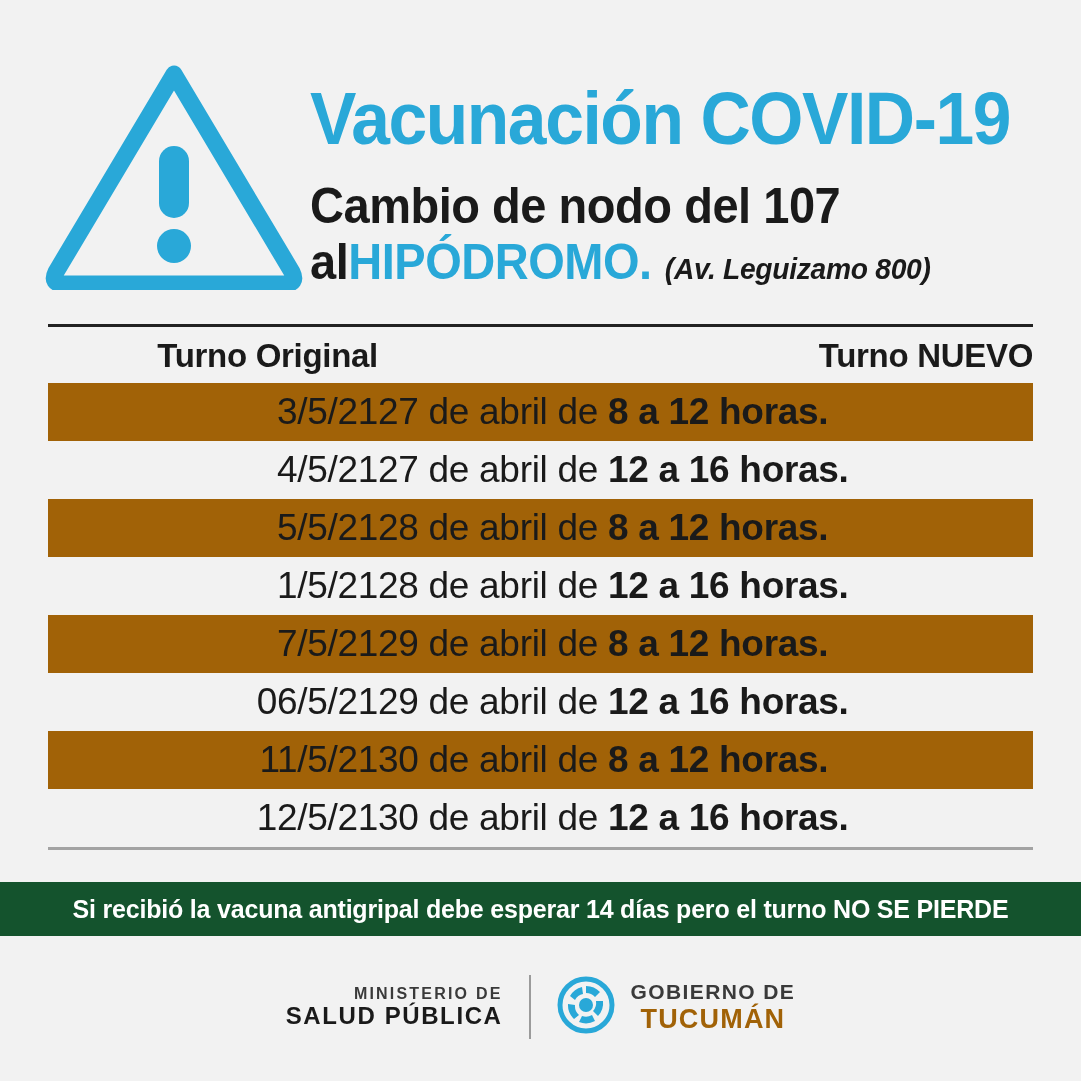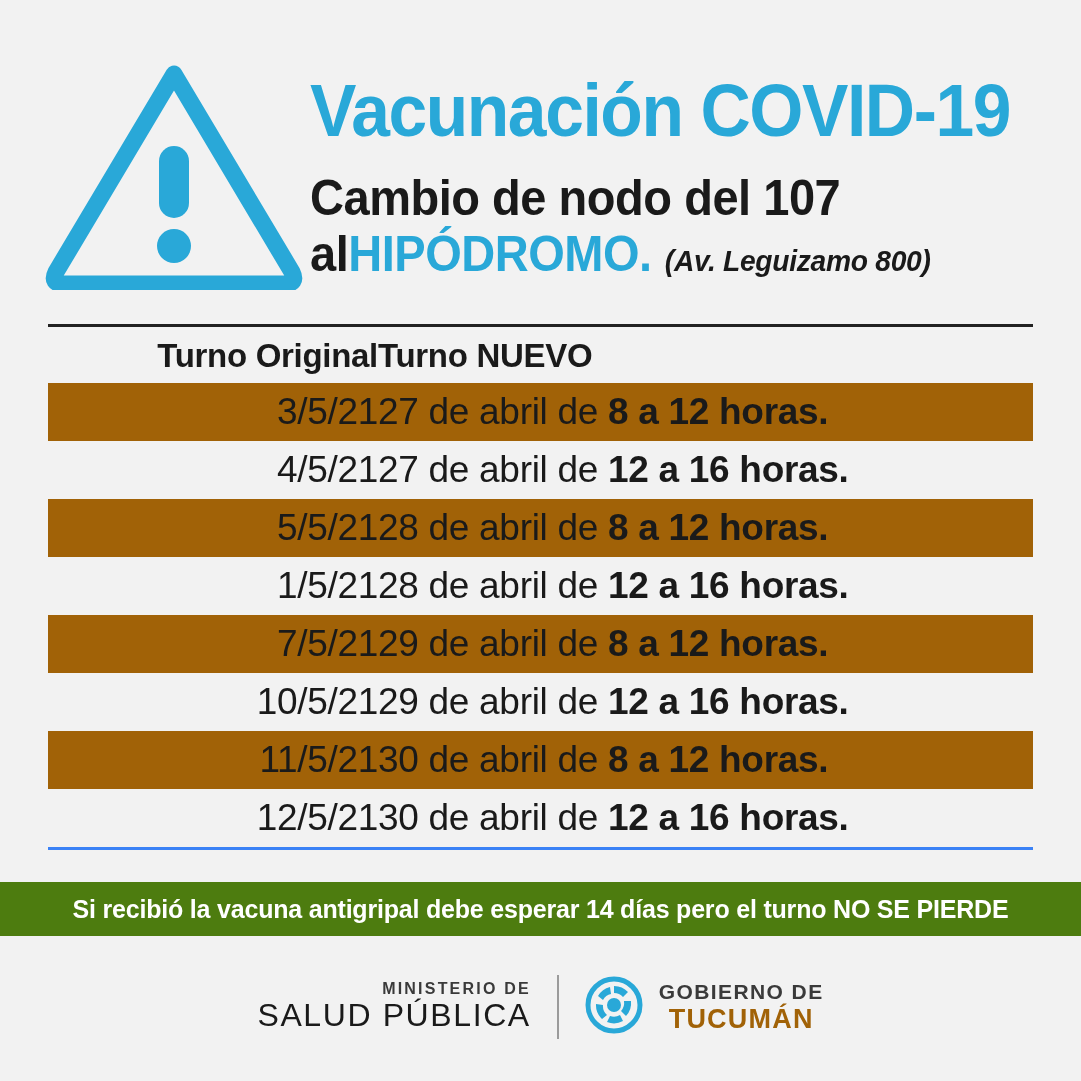--- a/index.html
+++ b/index.html
@@ -12,21 +12,21 @@
   #poster {
     position: relative;
     width: 1081px; height: 1081px;
     background: #f2f2f2;
     overflow: hidden;
   }
 
   
   .header {
     display: flex;
-    align-items: center;
+    align-items: flex-end;
     padding: 48px 56px 0 44px;
   }
   .warn-icon {
     flex: 0 0 auto;
     width: 260px;
     height: 232px;
     margin-top: 10px;
   }
   .header-text {
     flex: 1 1 auto;
@@ -69,54 +69,54 @@
     font-weight: bold;
     color: #1a1a1a;
     margin-left: 14px;
     letter-spacing: -0.3px;
   }
 
   
   .table-wrap {
     margin: 34px 48px 0 48px;
     border-top: 3px solid #222;
-    border-bottom: 3px solid #3b82f6;
+    border-bottom: 3px solid #a3a3a3;
     padding: 0;
   }
   table.sched {
     width: 100%;
     border-collapse: collapse;
   }
   table.sched th {
     font-size: 33px;
     font-weight: bold;
     color: #1a1a1a;
     padding: 10px 0 8px 0;
     letter-spacing: -0.3px;
   }
   th.col-orig { text-align: right; width: 330px; padding-right: 14px; }
-  th.col-new  { text-align: left;  padding-left: 24px; }
+  th.col-new  { text-align: right;  padding-left: 24px; }
   table.sched td {
     font-size: 37px;
     color: #1a1a1a;
     padding: 8px 0 8px 0;
     letter-spacing: -0.3px;
   }
   td.col-orig { text-align: right; padding-right: 14px; white-space: nowrap; }
   td.col-new  { text-align: left;  padding-left: 24px; white-space: nowrap; }
   tr.alt td { background: #a16207; }
   td.col-new b { font-weight: bold; }
 
   
   .banner {
     position: absolute;
     left: 0; right: 0;
     top: 882px;
     height: 54px;
-    background: #4d7c0f;
+    background: #14532d;
     display: flex;
     align-items: center;
     justify-content: center;
   }
   .banner span {
     color: #ffffff;
     font-size: 25px;
     font-weight: bold;
     letter-spacing: -0.2px;
     white-space: nowrap;
@@ -137,22 +137,22 @@
     padding-right: 26px;
     line-height: 1.12;
   }
   .min-l1 {
     font-size: 16px;
     font-weight: bold;
     letter-spacing: 2.2px;
     color: #3a3a3a;
   }
   .min-l2 {
-    font-size: 32px;
-    font-weight: normal;
+    font-size: 24px;
+    font-weight: bold;
     letter-spacing: 1.6px;
     color: #1a1a1a;
     text-align: center;
   }
   .divider {
     width: 2px;
     height: 64px;
     background: #9b9b9b;
   }
   .gov-block {
@@ -228,21 +228,21 @@
         </tr>
         <tr>
           <td class="col-orig">1/5/21</td>
           <td class="col-new"><span>28 de abril de </span><b>12 a 16 horas.</b></td>
         </tr>
         <tr class="alt">
           <td class="col-orig">7/5/21</td>
           <td class="col-new"><span>29 de abril de </span><b>8 a 12 horas.</b></td>
         </tr>
         <tr>
-          <td class="col-orig">10/5/21</td>
+          <td class="col-orig">06/5/21</td>
           <td class="col-new"><span>29 de abril de </span><b>12 a 16 horas.</b></td>
         </tr>
         <tr class="alt">
           <td class="col-orig">11/5/21</td>
           <td class="col-new"><span>30 de abril de </span><b>8 a 12 horas.</b></td>
         </tr>
         <tr>
           <td class="col-orig">12/5/21</td>
           <td class="col-new"><span>30 de abril de </span><b>12 a 16 horas.</b></td>
         </tr>

